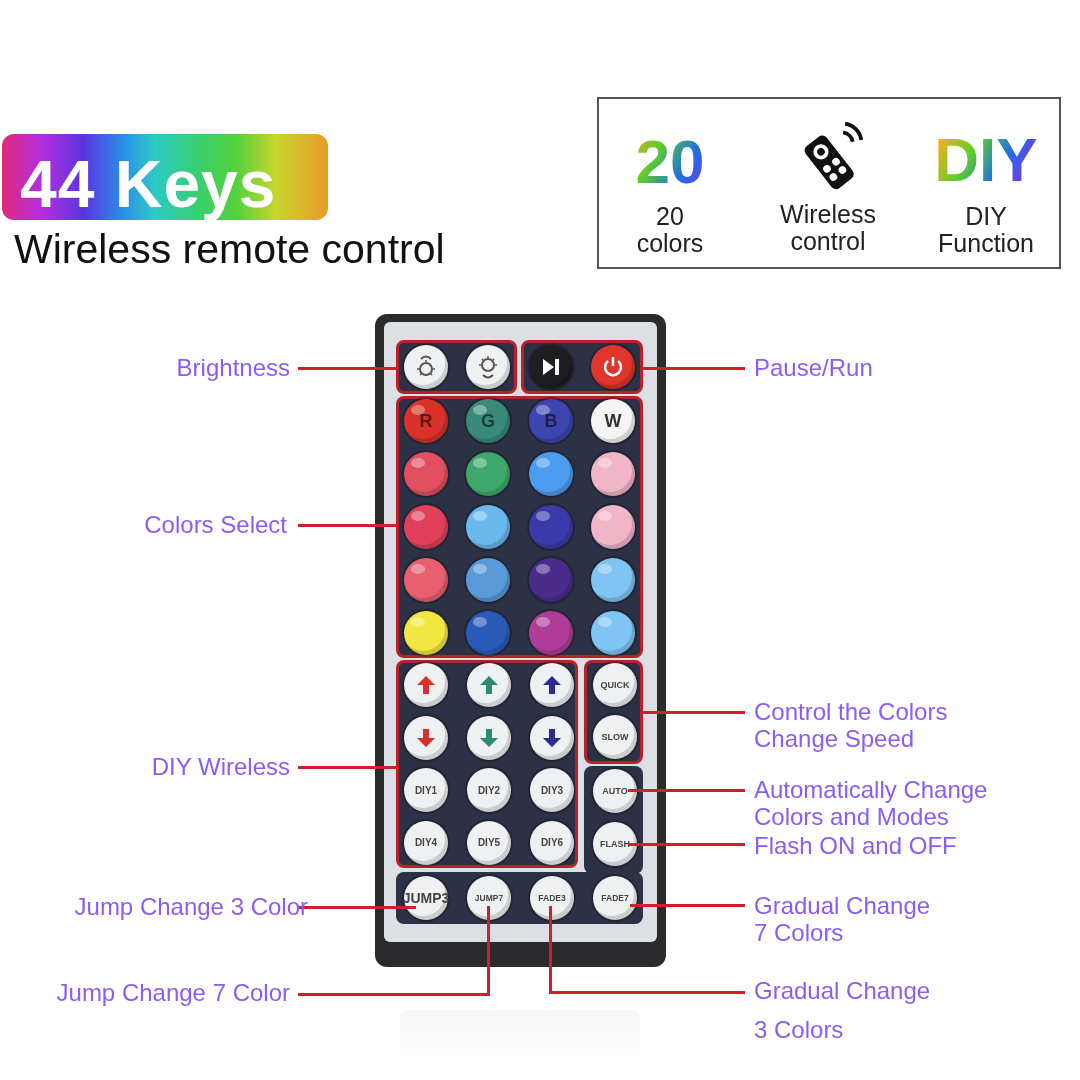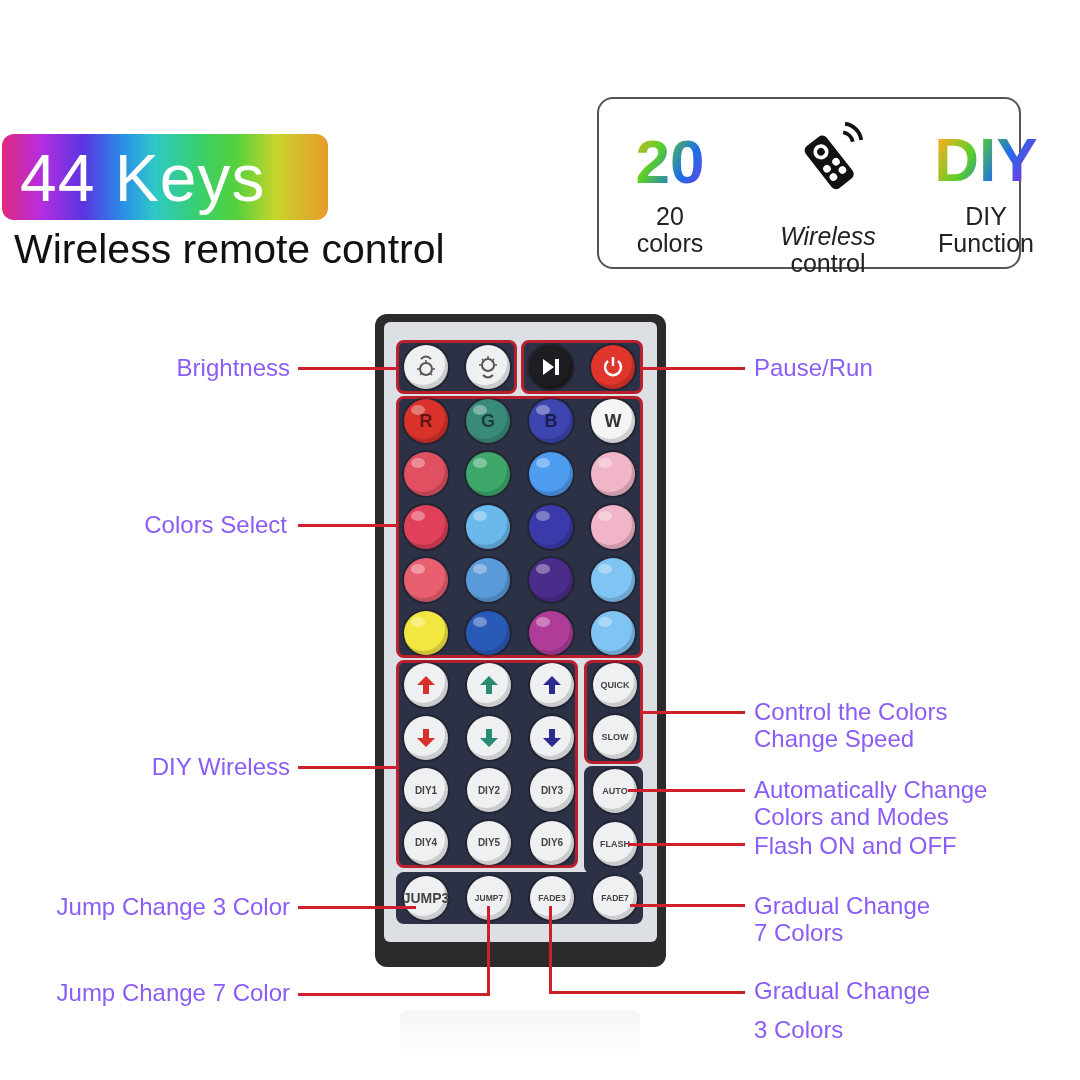--- a/index.html
+++ b/index.html
@@ -1,24 +1,24 @@
 <!DOCTYPE html>
 <html><head>
 <meta charset="utf-8">
 <style>
   html,body{margin:0;padding:0;background:#ffffff;}
   body{width:1080px;height:1080px;position:relative;overflow:hidden;font-family:"Liberation Sans",sans-serif;color:#1a1a1a;}
   .abs{position:absolute;}
   
   #keys-badge{left:2px;top:134px;width:326px;height:86px;border-radius:12px;
     background:linear-gradient(90deg,#e0297c 0%,#b52ee0 12%,#5a35e0 25%,#2a8ee8 37%,#2ec9c5 47%,#38cf6e 60%,#55d13a 72%,#c8d62c 84%,#e89a2a 100%);}
-  #keys-text{left:20px;top:138px;font-size:66px;font-weight:400;color:#fff;letter-spacing:1px;line-height:80px;}
+  #keys-text{left:20px;top:144px;font-size:66px;font-weight:700;color:#fff;letter-spacing:1px;line-height:80px;}
   #subtitle{left:14px;top:224px;font-size:41px;color:#111;line-height:50px;}
   
-  #feature-box{left:597px;top:97px;width:424px;height:172px;border:2px solid #555;border-radius:16px;box-sizing:border-box;}
+  #feature-box{left:597px;top:97px;width:464px;height:172px;border:2px solid #555;border-radius:0;box-sizing:border-box;}
   .feat{position:absolute;top:0;width:150px;text-align:center;}
   .feat-label{font-size:25px;line-height:27px;color:#222;}
   .rainbow-txt{font-size:62px;font-weight:700;line-height:70px;
     background:linear-gradient(120deg,#e8302a,#f0b020,#5bcf2a,#1e6ee8,#8a2ee0,#e83a8a);
     -webkit-background-clip:text;background-clip:text;color:transparent;}
   
   #remote{left:375px;top:314px;width:291px;height:653px;background:#2b2b2e;border-radius:12px;}
   #remote-face{left:384px;top:322px;width:273px;height:620px;background:#dcdfe3;border-radius:6px;}
   .panel{position:absolute;background:#2d3145;border-radius:8px;box-sizing:border-box;}
   .panel.red{border:3px solid #b8202c;}
@@ -58,21 +58,21 @@
           <circle cx="40" cy="32" r="4" fill="#111"></circle>
           <circle cx="34" cy="50" r="4" fill="#fff"></circle>
           <circle cx="46" cy="50" r="4" fill="#fff"></circle>
           <circle cx="34" cy="61" r="4" fill="#fff"></circle>
           <circle cx="46" cy="61" r="4" fill="#fff"></circle>
         </g>
         <path d="M56 14 A12 12 0 0 1 66 24" stroke="#111" stroke-width="4" fill="none"></path>
         <path d="M58 5 A20 20 0 0 1 75 22" stroke="#111" stroke-width="4" fill="none"></path>
       </svg>
     </div>
-    <div class="feat-label" style="margin-top:26px;font-style:italic;">Wireless</div>
+    <div class="feat-label" style="margin-top:4px;">Wireless</div>
     <div class="feat-label">control</div>
   </div>
   <div class="feat" style="left:312px;">
     <div class="rainbow-txt" style="margin-top:26px;">DIY</div>
     <div class="feat-label" style="margin-top:8px;">DIY</div>
     <div class="feat-label">Function</div>
   </div>
 </div>
 
 <div id="remote" class="abs"></div>
@@ -253,21 +253,21 @@
 <div class="line hline" style="left:641px;top:711px;width:104px;"></div>
 <div class="line hline" style="left:628px;top:789px;width:117px;"></div>
 <div class="line hline" style="left:628px;top:843px;width:117px;"></div>
 <div class="line hline" style="left:630px;top:904px;width:115px;"></div>
 <div class="line vline" style="left:549px;top:906px;height:88px;"></div>
 <div class="line hline" style="left:549px;top:991px;width:196px;"></div>
 
 <div class="lbl r" style="right:790px;top:354px;">Brightness</div>
 <div class="lbl r" style="right:793px;top:511px;">Colors Select</div>
 <div class="lbl r" style="right:790px;top:753px;">DIY Wireless</div>
-<div class="lbl r" style="right:790px;top:893px;margin-left:12px;">Jump Change 3 Color</div>
+<div class="lbl r" style="right:772px;top:893px;margin-left:12px;">Jump Change 3 Color</div>
 <div class="lbl r" style="right:790px;top:979px;">Jump Change 7 Color</div>
 
 <div class="lbl" style="left:754px;top:354px;">Pause/Run</div>
 <div class="lbl" style="left:754px;top:698px;">Control the Colors</div>
 <div class="lbl" style="left:754px;top:725px;">Change Speed</div>
 <div class="lbl" style="left:754px;top:776px;">Automatically Change</div>
 <div class="lbl" style="left:754px;top:803px;">Colors and Modes</div>
 <div class="lbl" style="left:754px;top:832px;">Flash ON and OFF</div>
 <div class="lbl" style="left:754px;top:892px;">Gradual Change</div>
 <div class="lbl" style="left:754px;top:919px;">7 Colors</div>

